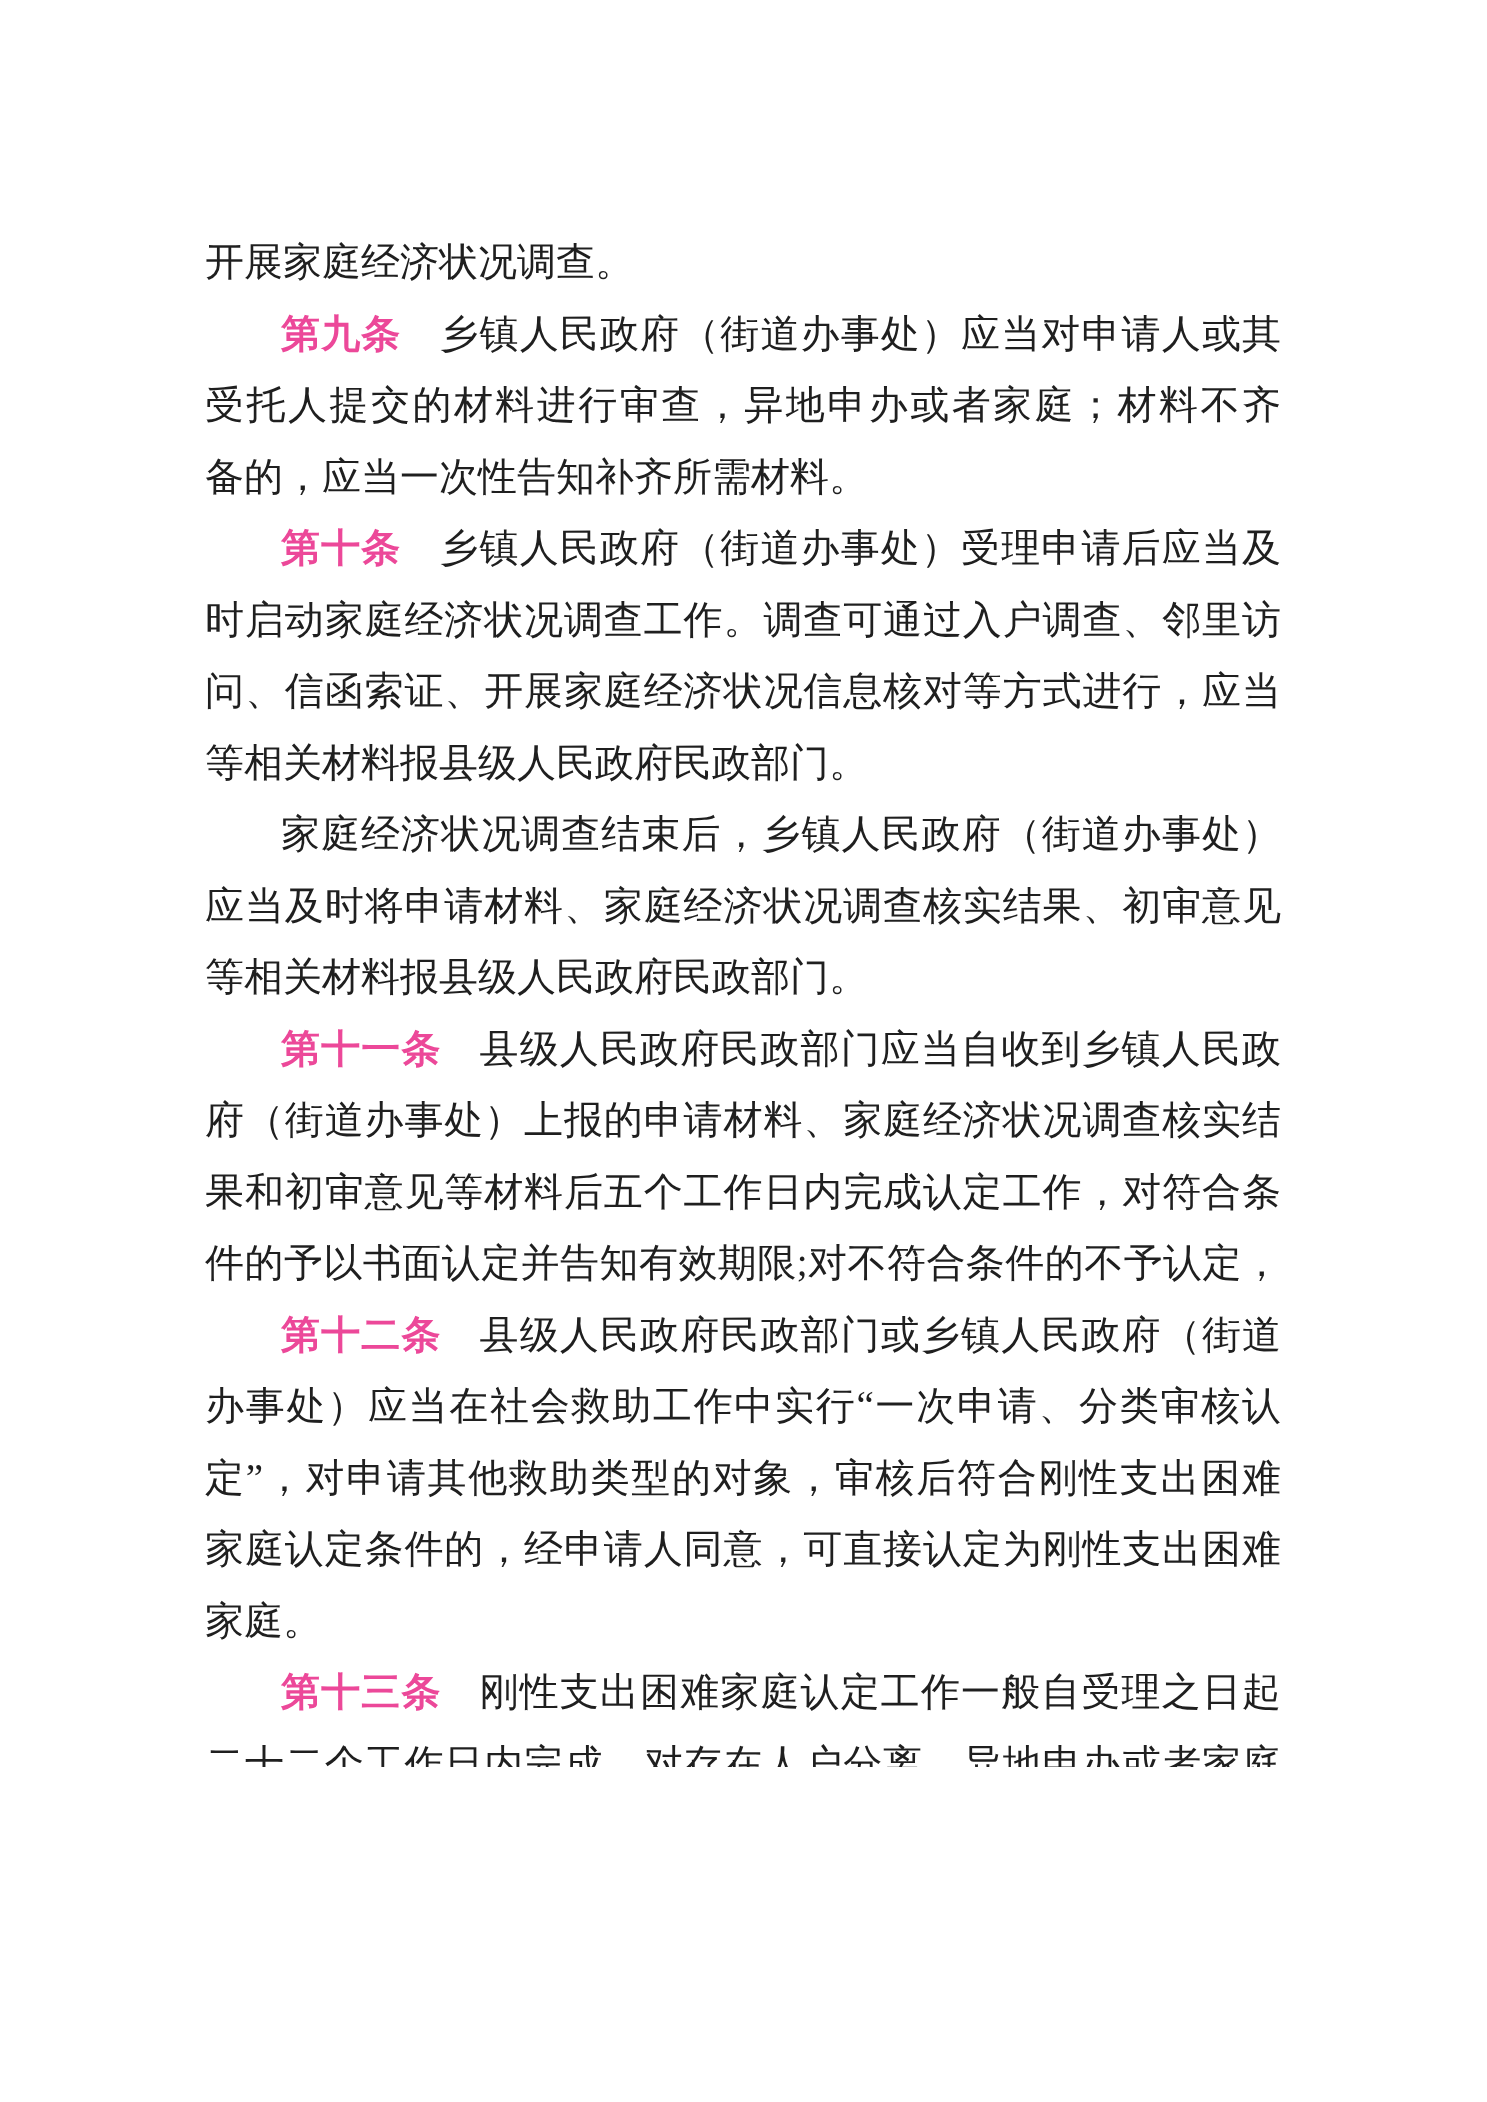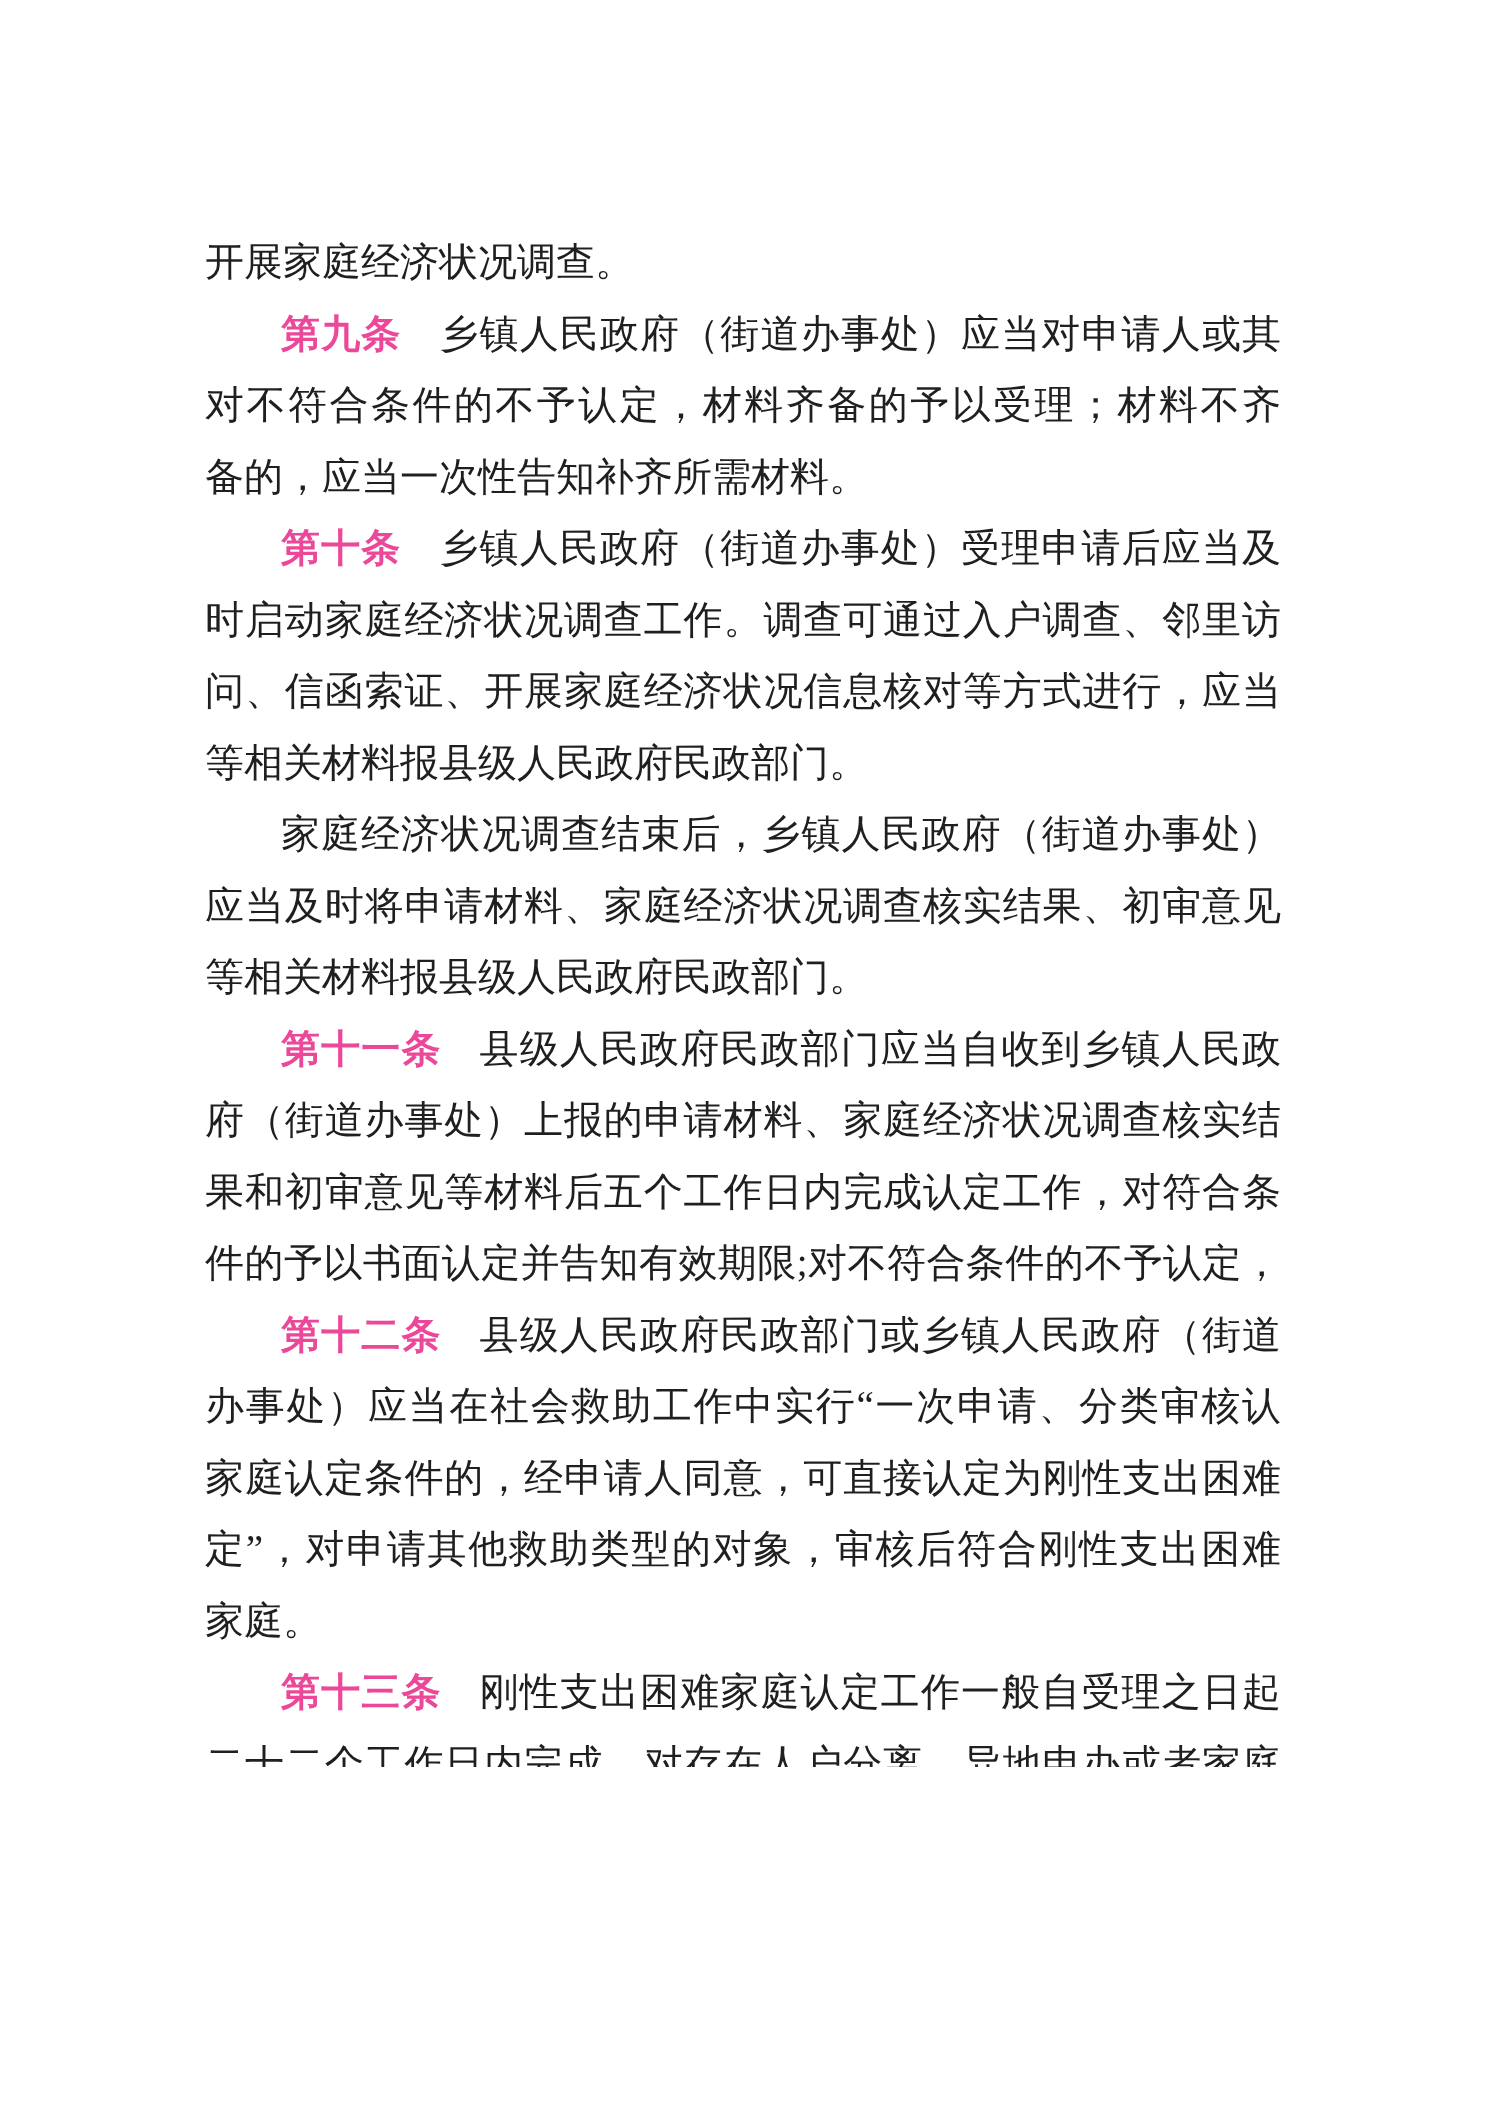--- a/index.html
+++ b/index.html
@@ -65,37 +65,37 @@
   .footer .num { color: #111111; }
 </style>
 </head>
 <body>
 
 <div class="page">
 
   <div class="text-block" id="lines">
       <div class="line"><span>开展家庭经济状况调查。</span></div>
       <div class="line justify indent"><span class="lead">第九条</span><span>乡镇人民政府（街道办事处）应当对申请人或其</span></div>
-      <div class="line justify"><span>对不符合条件的不予认定，材料齐备的予以受理；材料不齐</span></div>
+      <div class="line justify"><span>受托人提交的材料进行审查，异地申办或者家庭；材料不齐</span></div>
       <div class="line"><span>备的，应当一次性告知补齐所需材料。</span></div>
       <div class="line justify indent"><span class="lead">第十条</span><span>乡镇人民政府（街道办事处）受理申请后应当及</span></div>
       <div class="line justify"><span>时启动家庭经济状况调查工作。调查可通过入户调查、邻里访</span></div>
       <div class="line justify"><span>问、信函索证、开展家庭经济状况信息核对等方式进行，应当</span></div>
       <div class="line"><span>等相关材料报县级人民政府民政部门。</span></div>
       <div class="line justify indent"><span>家庭经济状况调查结束后，乡镇人民政府（街道办事处）</span></div>
       <div class="line justify"><span>应当及时将申请材料、家庭经济状况调查核实结果、初审意见</span></div>
       <div class="line"><span>等相关材料报县级人民政府民政部门。</span></div>
       <div class="line justify indent"><span class="lead">第十一条</span><span>县级人民政府民政部门应当自收到乡镇人民政</span></div>
       <div class="line justify"><span>府（街道办事处）上报的申请材料、家庭经济状况调查核实结</span></div>
       <div class="line justify"><span>果和初审意见等材料后五个工作日内完成认定工作，对符合条</span></div>
       <div class="line justify"><span>件的予以书面认定并告知有效期限;对不符合条件的不予认定，</span></div>
       <div class="line justify indent"><span class="lead">第十二条</span><span>县级人民政府民政部门或乡镇人民政府（街道</span></div>
       <div class="line justify"><span>办事处）应当在社会救助工作中实行“一次申请、分类审核认</span></div>
+      <div class="line justify"><span>定”，对申请其他救助类型的对象，审核后符合刚性支出困难</span></div>
       <div class="line justify"><span>家庭认定条件的，经申请人同意，可直接认定为刚性支出困难</span></div>
-      <div class="line justify"><span>定”，对申请其他救助类型的对象，审核后符合刚性支出困难</span></div>
       <div class="line"><span>家庭。</span></div>
       <div class="line justify indent"><span class="lead">第十三条</span><span>刚性支出困难家庭认定工作一般自受理之日起</span></div>
       <div class="line justify"><span>二十二个工作日内完成。对存在人户分离、异地申办或者家庭</span></div>
     </div>
 
   <div class="scan-artifact"></div>
 
   <div class="footer">
     <span class="dash-left">—</span>
     <span class="num">5</span>

